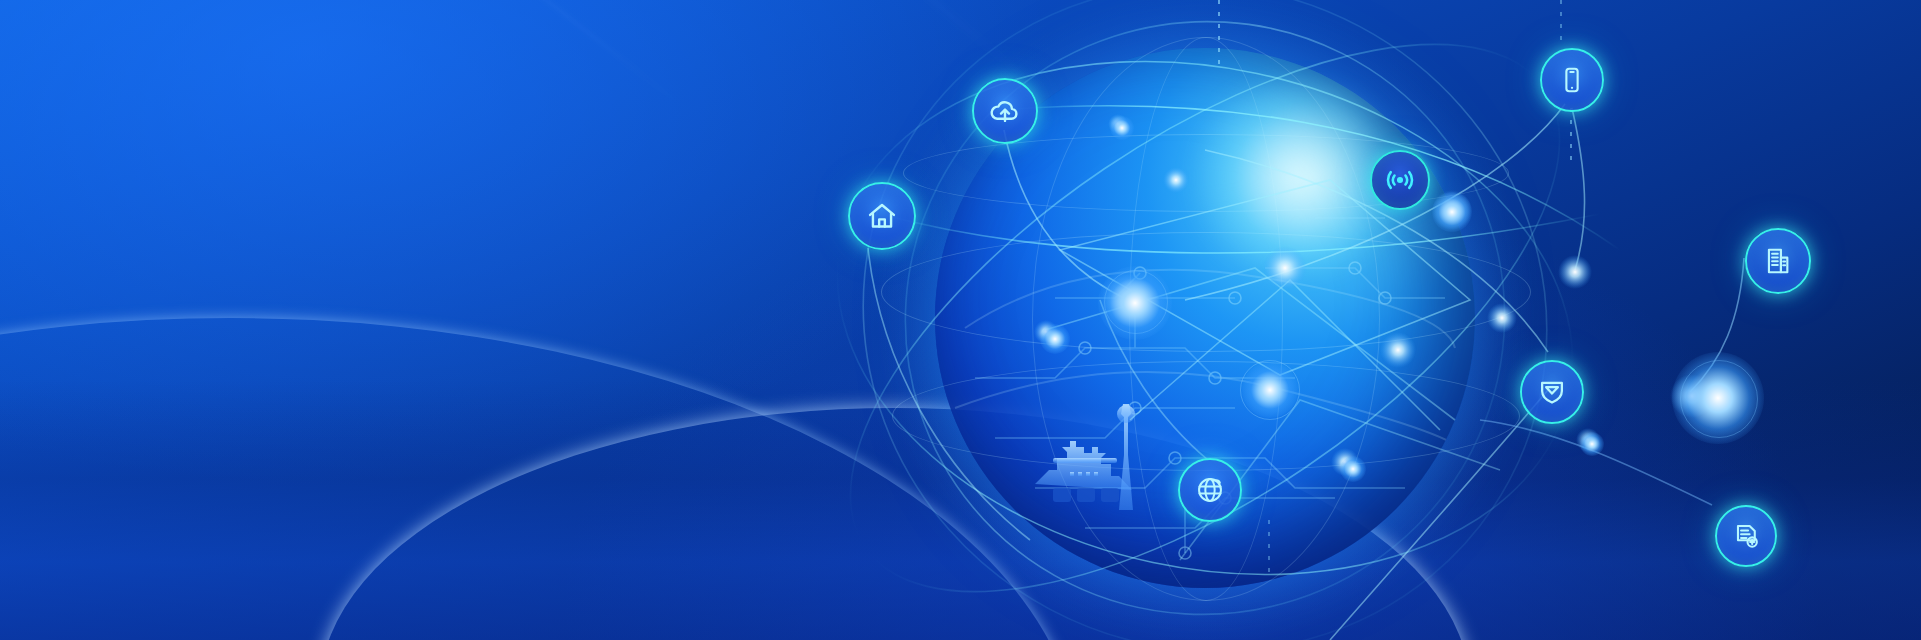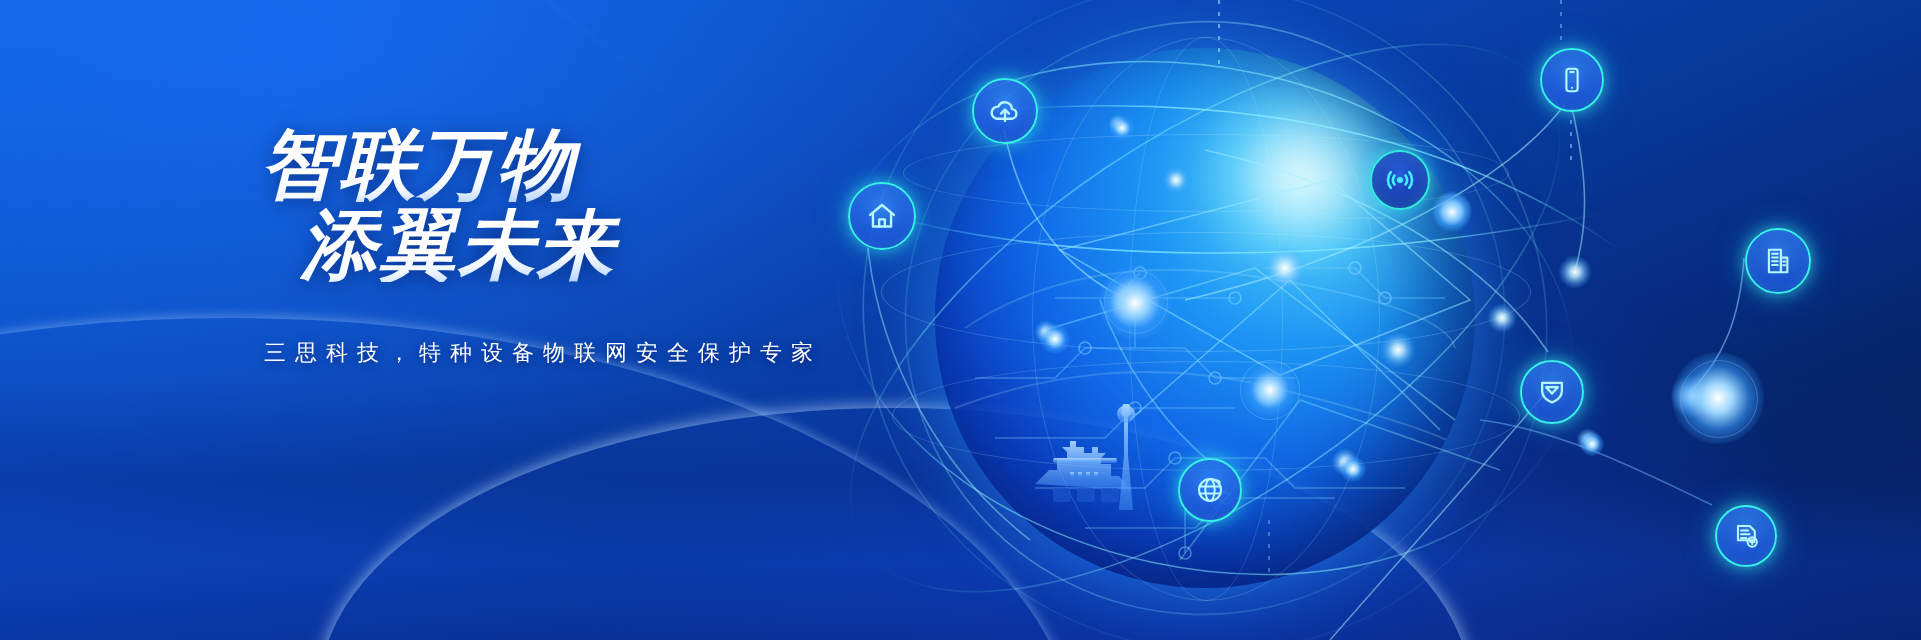--- a/index.html
+++ b/index.html
@@ -328,19 +328,14 @@
 
   <div class="dot" style="left:1672px;top:352px;width:92px;height:92px;"></div>
   <div class="dot" style="left:1098px;top:266px;width:74px;height:74px;"></div>
   <div class="dot" style="left:1242px;top:362px;width:56px;height:56px;"></div>
   <div class="dot" style="left:1040px;top:324px;width:30px;height:30px;"></div>
   <div class="dot" style="left:1432px;top:192px;width:40px;height:40px;"></div>
   <div class="dot" style="left:1110px;top:116px;width:24px;height:24px;"></div>
   <div class="dot" style="left:1340px;top:456px;width:26px;height:26px;"></div>
   <div class="dot" style="left:1580px;top:432px;width:24px;height:24px;"></div>
 
-  <div id="copy">
-    <div id="headline-1" class="headline">智联万物</div>
-    <div id="headline-2" class="headline">添翼未来</div>
-    <div id="subtitle">三思科技，特种设备物联网安全保护专家</div>
-  </div>
 
 </div>
 
 </body></html>

